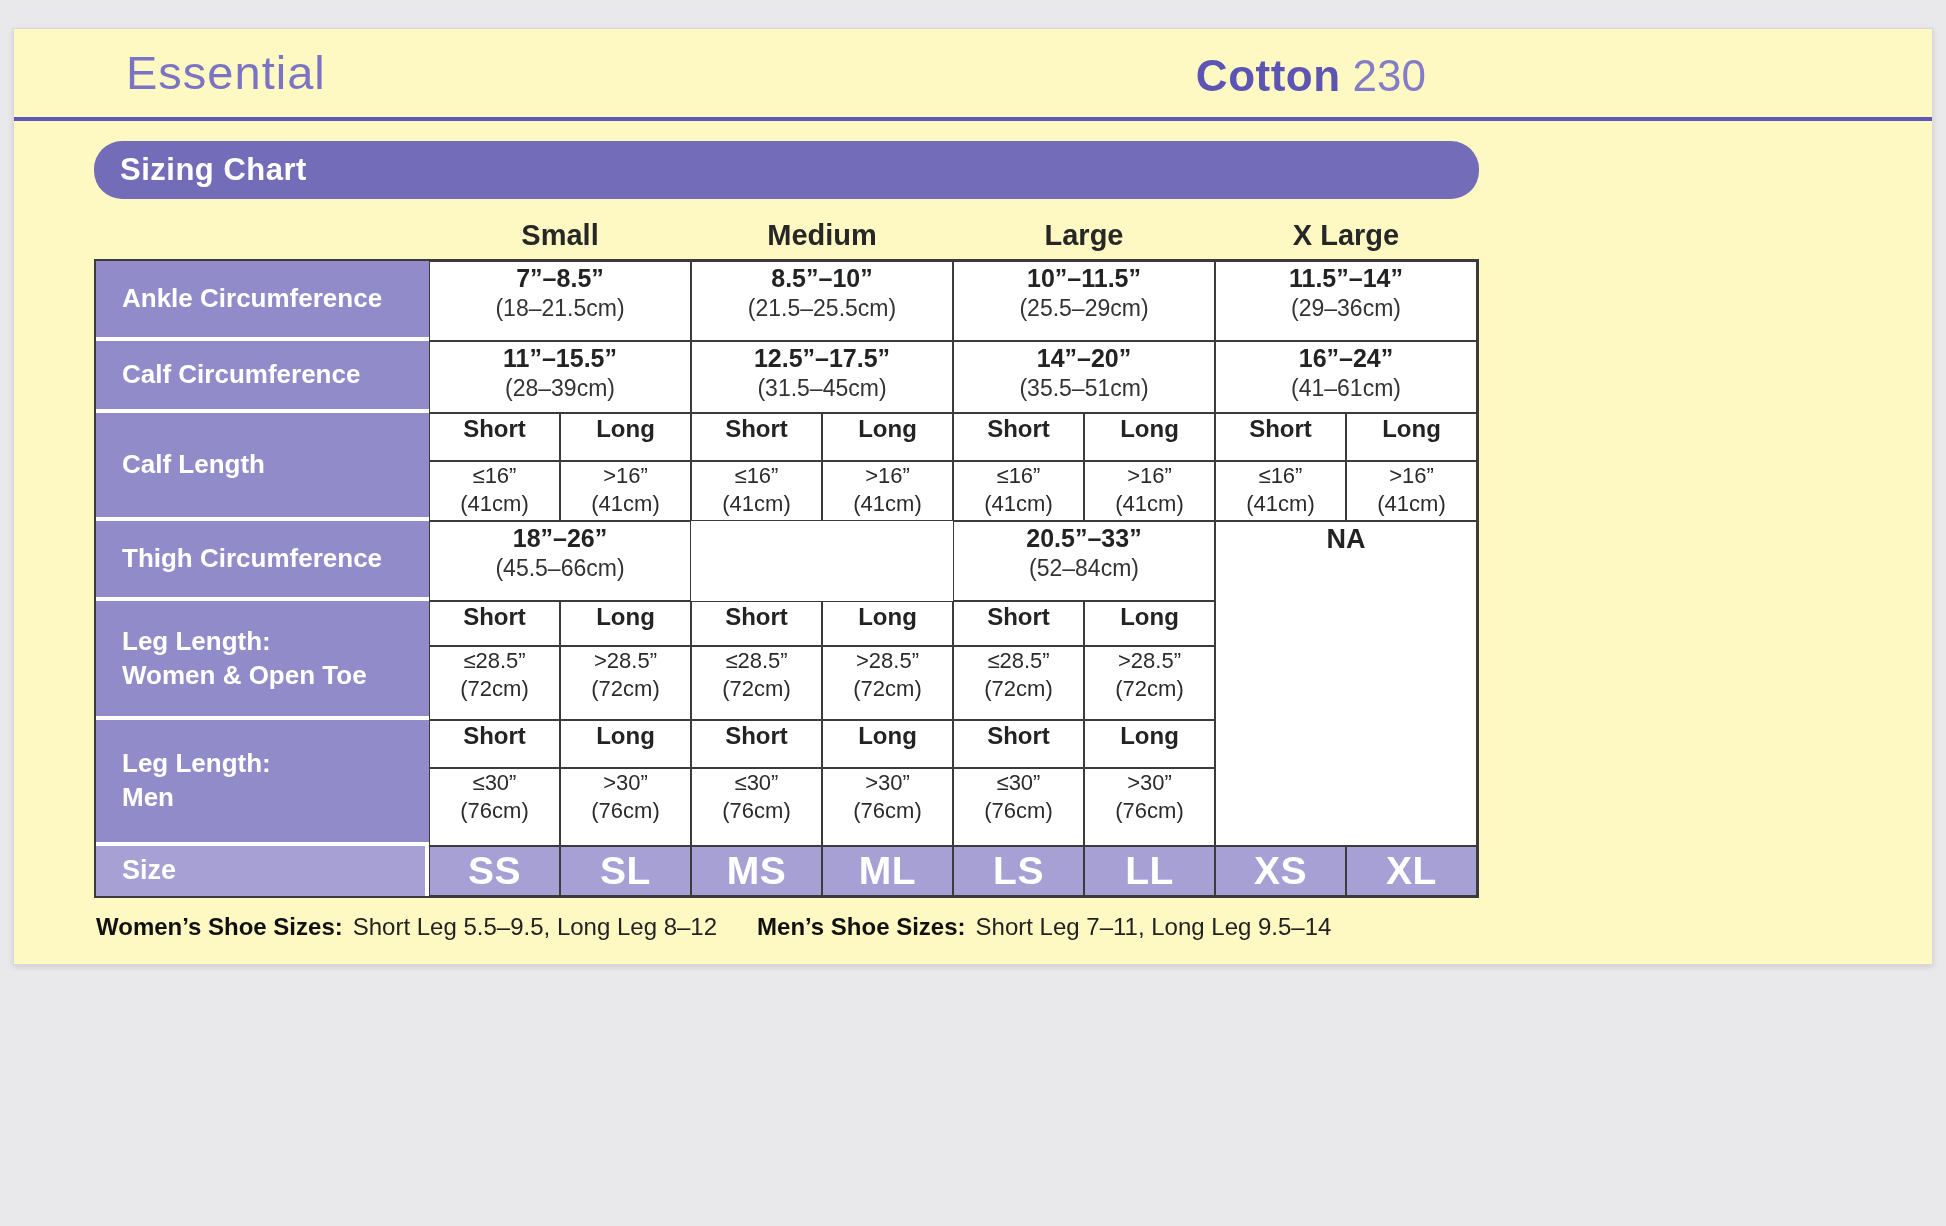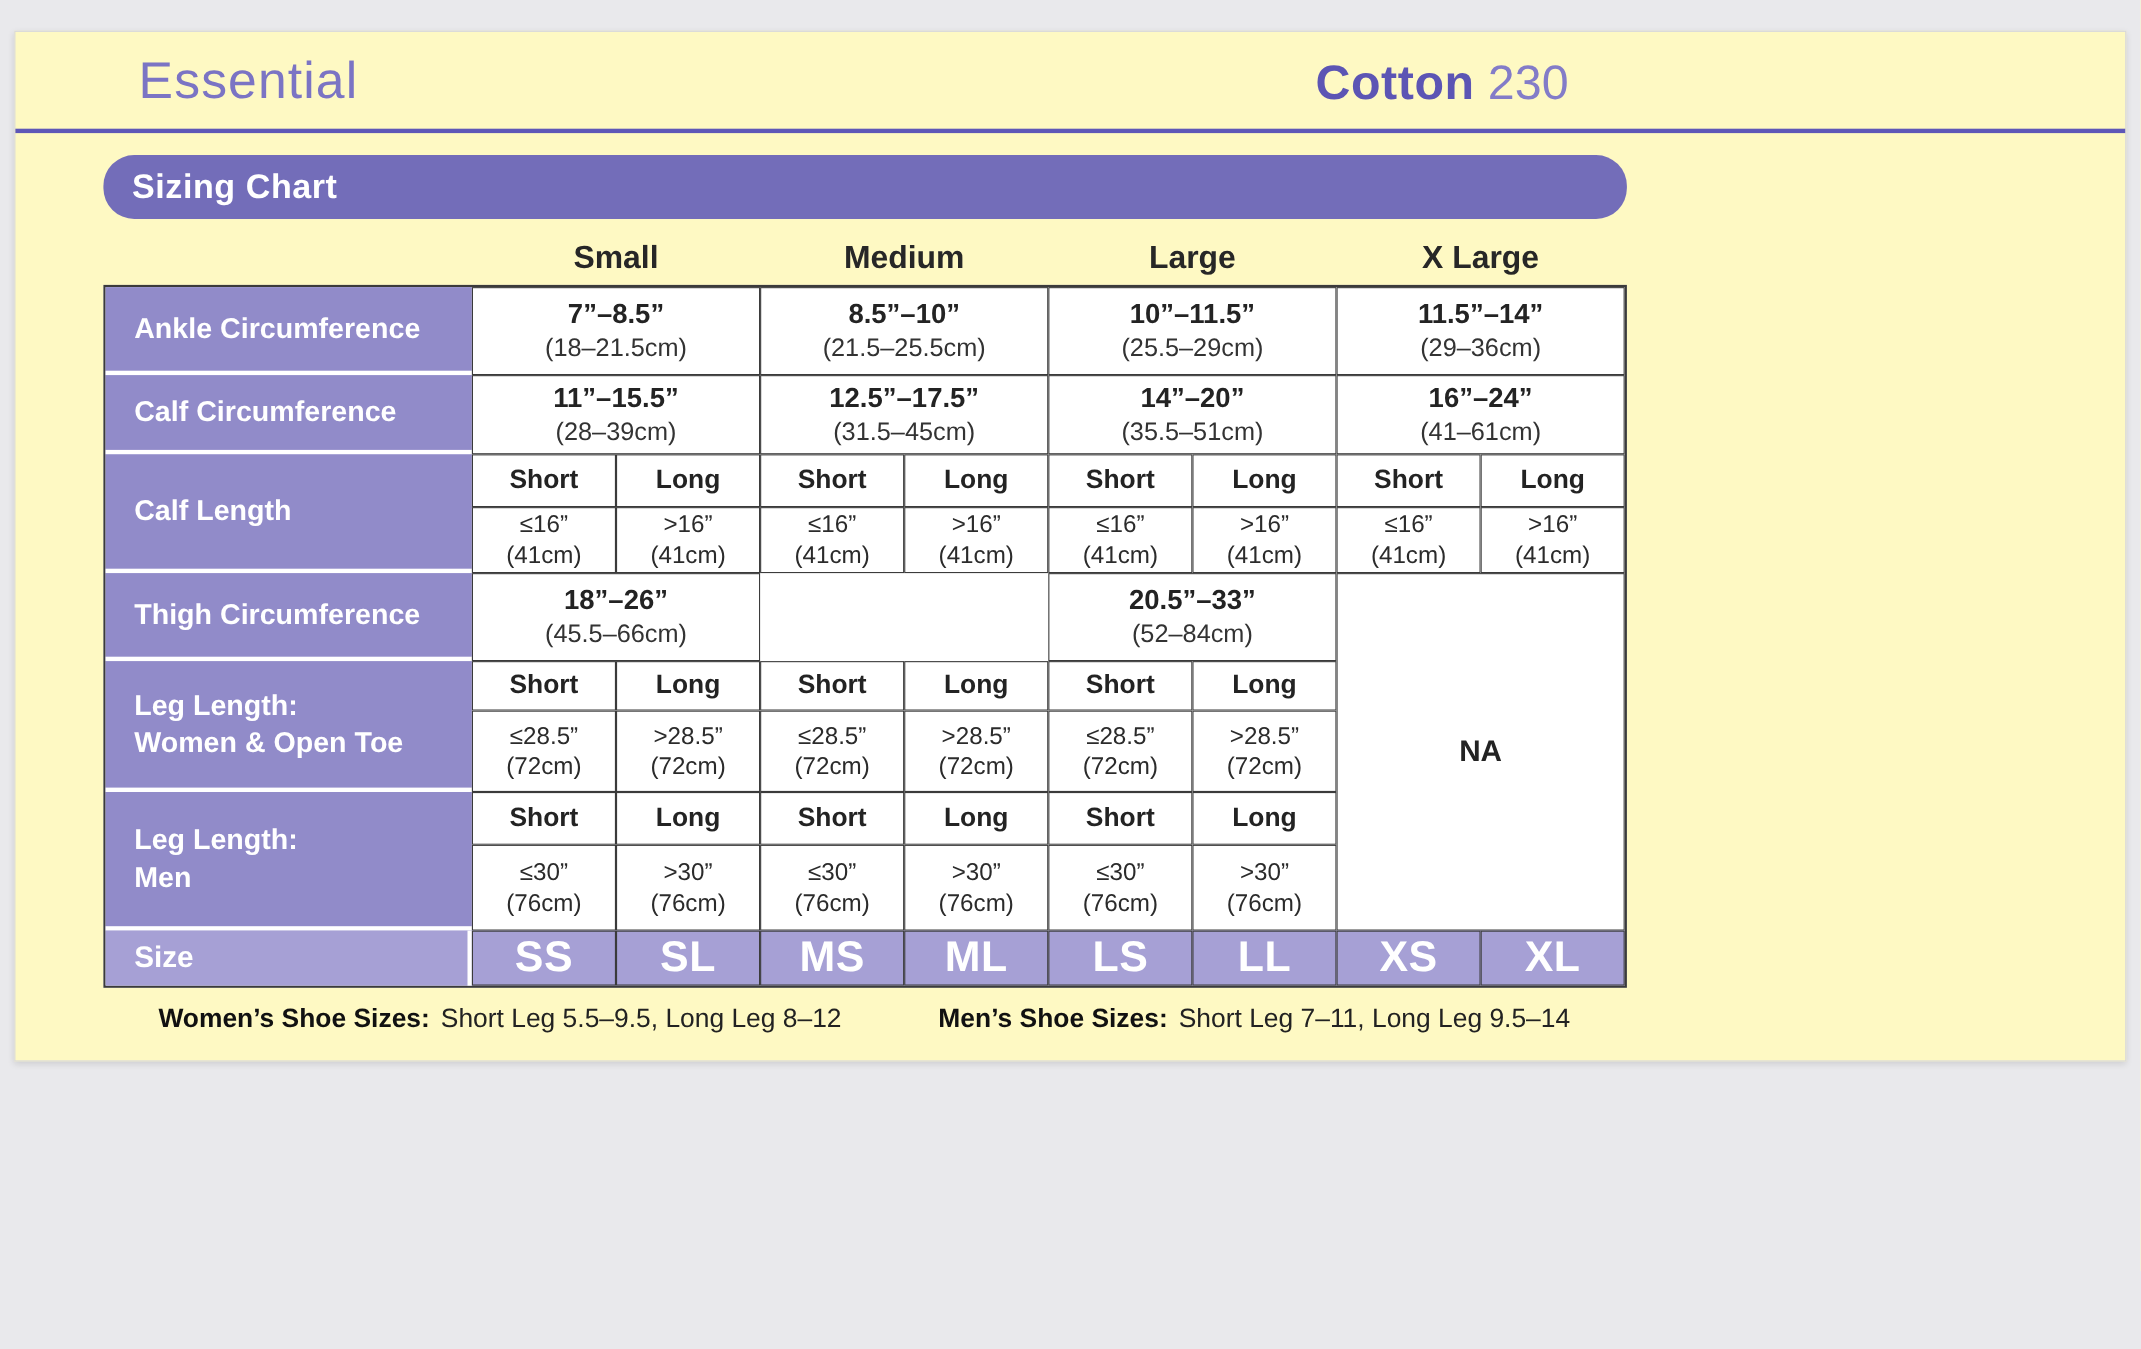--- a/index.html
+++ b/index.html
@@ -50,21 +50,21 @@
   .tbl{
     position:absolute;left:80px;top:230px;
     display:grid;
     grid-template-columns:333px repeat(8,131px);
     grid-template-rows:80px 72px 48px 60px 80px 45px 74px 48px 78px 50px;
     border:2px solid var(--border_dark,#3b3b3b);
     background:#ffffff;
   }
   .cell{
     border:1px solid var(--border_dark,#3b3b3b);
-    display:flex;flex-direction:column;align-items:center;justify-content:center;
+    display:flex;flex-direction:column;align-items:center;
     box-sizing:border-box;background:#fff;line-height:1.28;
   }
   .cell .b{font-size:25px;font-weight:700;color:#232323;}
   .cell .s{font-size:23px;font-weight:400;color:#333333;}
   .cell .v{font-size:22px;font-weight:400;color:#2b2b2b;}
   .cell .hd{font-size:24px;font-weight:700;color:#232323;}
   .cell .na{font-size:27px;font-weight:700;color:#232323;}
   .lab{
     grid-column:1;background:var(--row_label_purple,#918bc9);
     color:#ffffff;font-weight:700;font-size:26px;
@@ -92,21 +92,21 @@
   .span2r{grid-row:3 / span 2}
   .span2w{grid-row:6 / span 2}
   .span2m{grid-row:8 / span 2}
   .na-cell{grid-row:5 / span 5;grid-column:8 / span 2;}
   
   .footer{
     position:absolute;left:82px;top:884px;display:flex;gap:40px;
     font-size:24px;color:#222222;white-space:nowrap;
   }
   .footer .grp{display:flex;gap:10px;}
-  .footer .fl{font-weight:700;color:#111111;margin-left:48px;}
+  .footer .fl{font-weight:700;color:#111111;}
 </style>
 </head>
 <body>
 
 <div class="card">
 
   <div class="brand-left">Essential</div>
 
   <div class="brand-right">
     <span class="bold">Cotton</span><span class="num">230</span>

